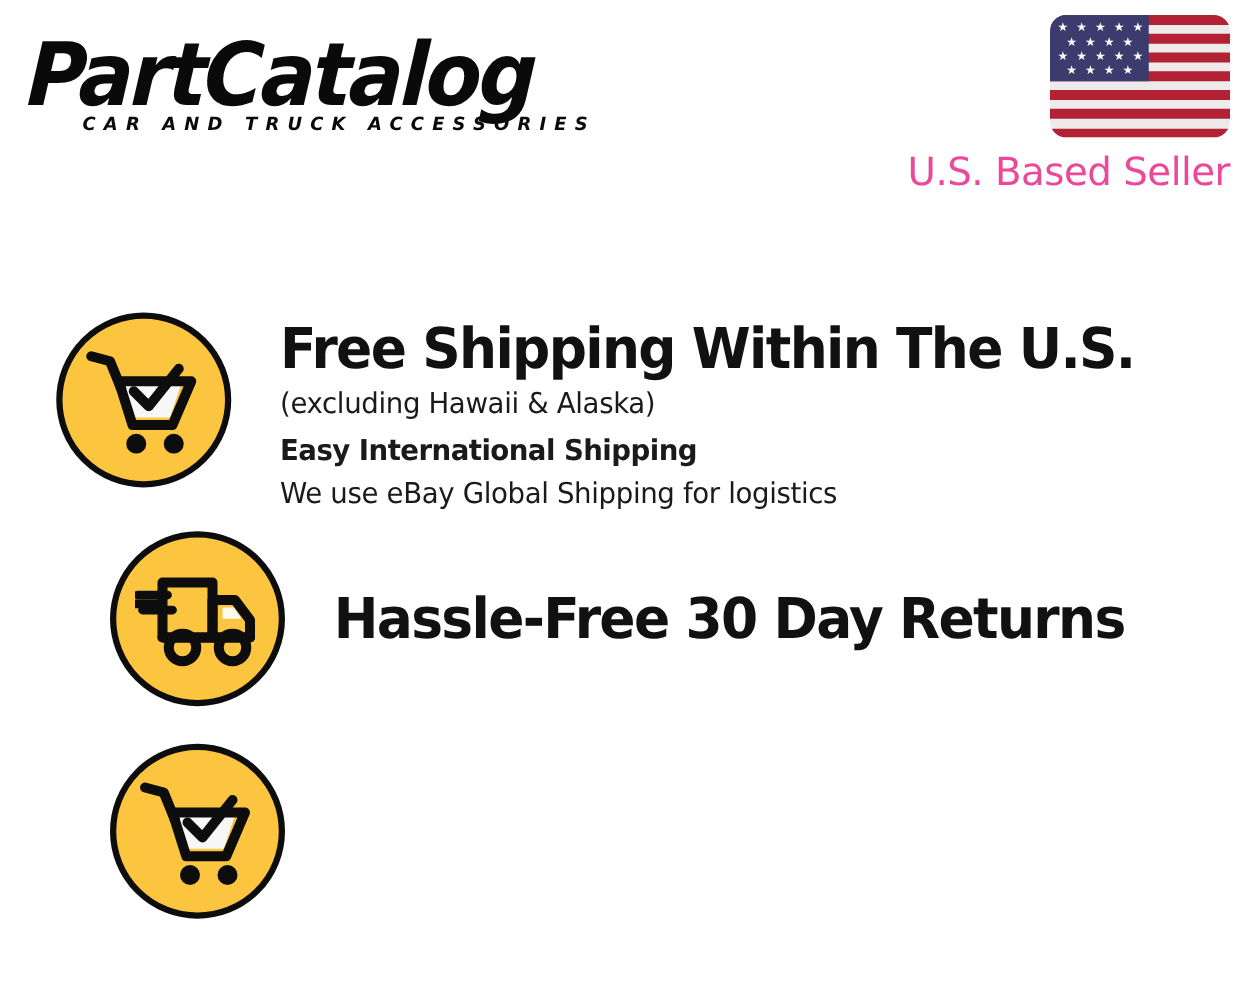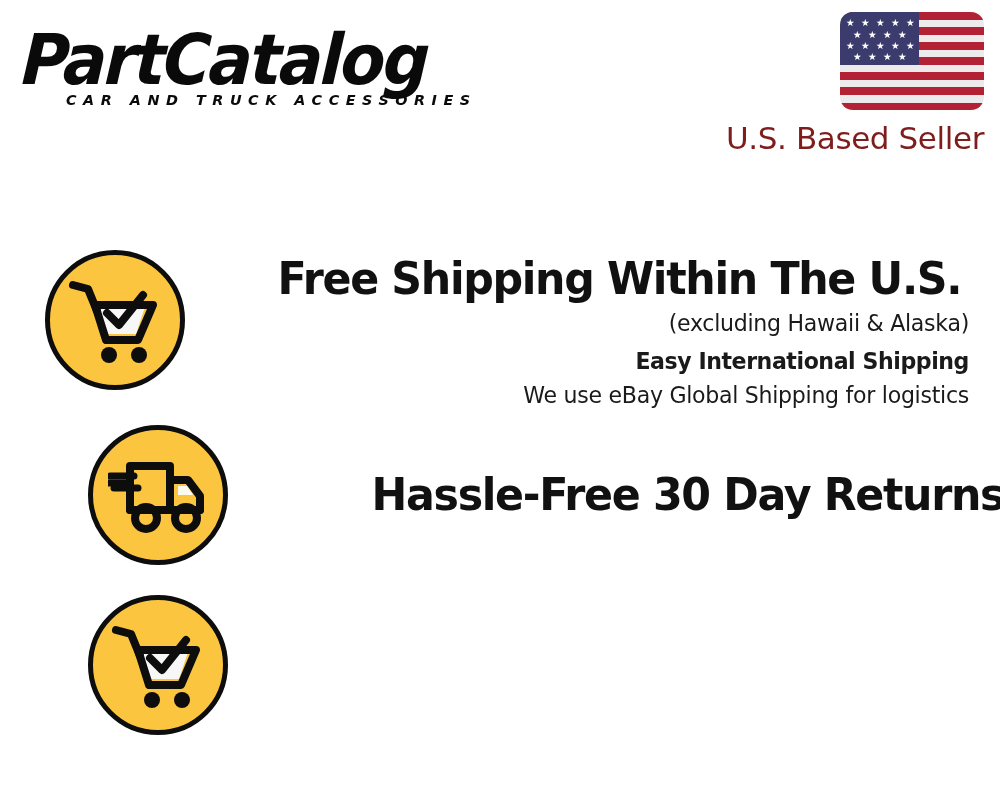--- a/index.html
+++ b/index.html
@@ -96,40 +96,39 @@
   }
 
   #seller-badge-label {
     position: absolute;
     right: 16px;
     top: 119px;
     font-family: "DejaVu Sans", sans-serif;
     font-size: 31px;
     line-height: 38px;
     font-weight: 400;
-    color: #7f1d1d;
+    color: #ec4899;
     letter-spacing: -0.4px;
     white-space: nowrap;
     text-align: right;
   }
 
   
   #feature-list {
     position: absolute;
     left: 0;
     top: 230px;
     width: 1000px;
   }
   .feature-row {
     position: absolute;
     left: 0;
     width: 1000px;
     display: flex;
     align-items: flex-start;
-    text-align: right;
   }
   #feature-row-0 { top: 20px;  height: 150px; }
   #feature-row-1 { top: 190px; height: 150px; }
   #feature-row-2 { top: 360px; height: 150px; }
 
   .feature-icon-badge {
     position: relative;
     flex: 0 0 auto;
     margin-left: 45px;
     width: 140px;

